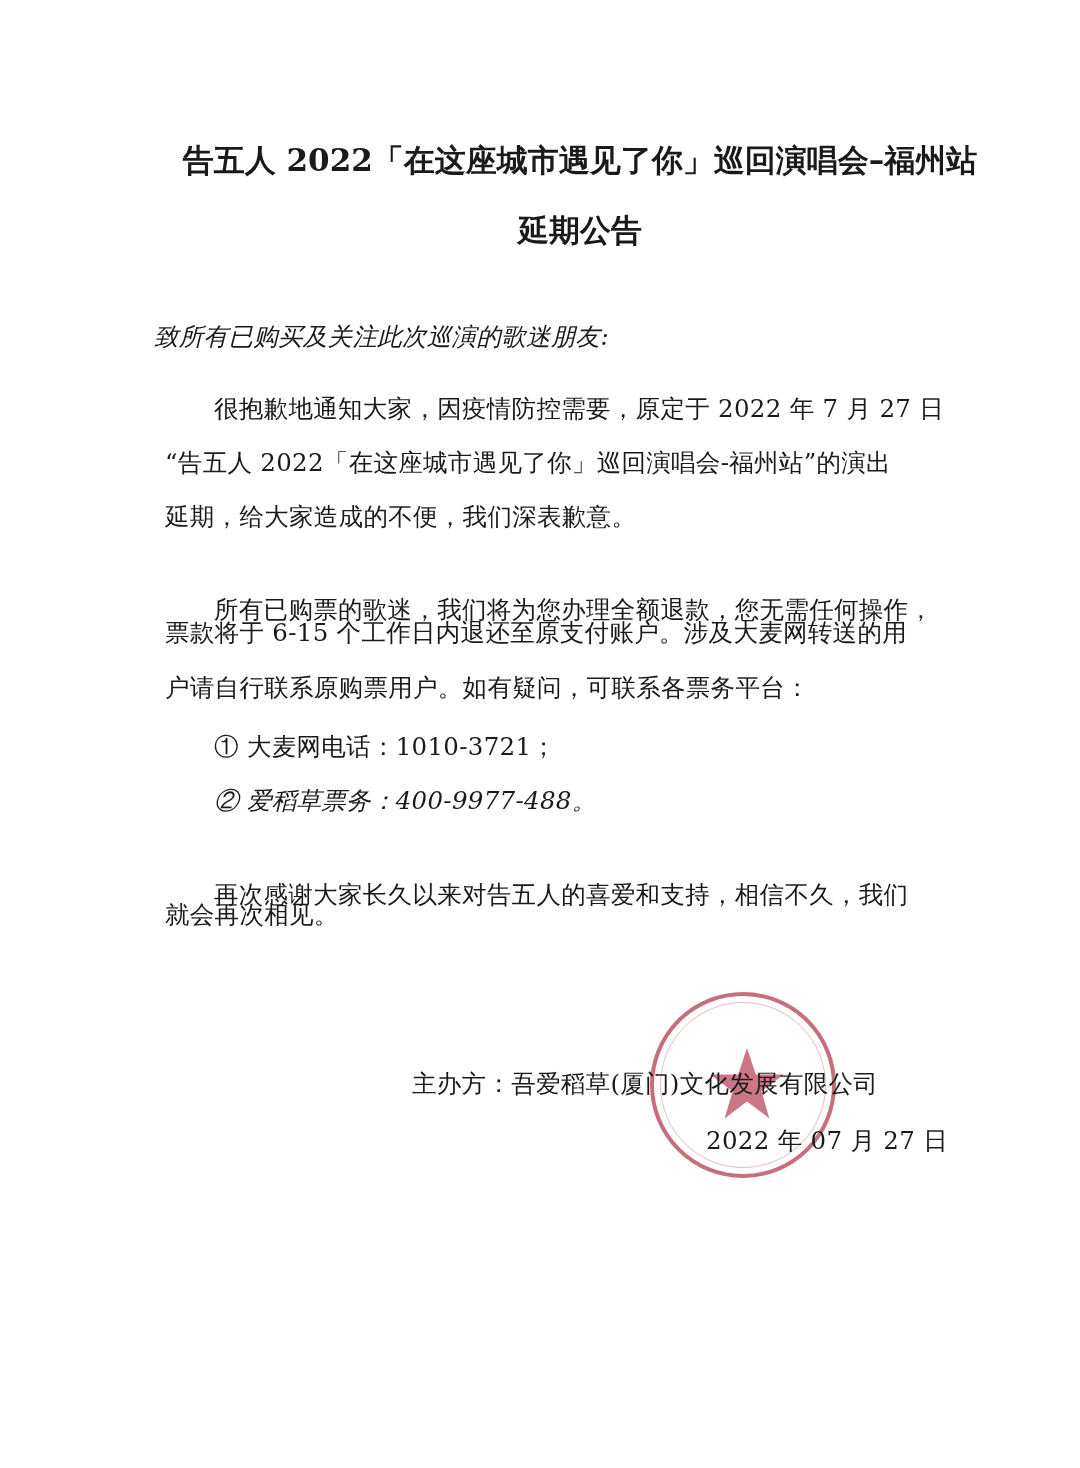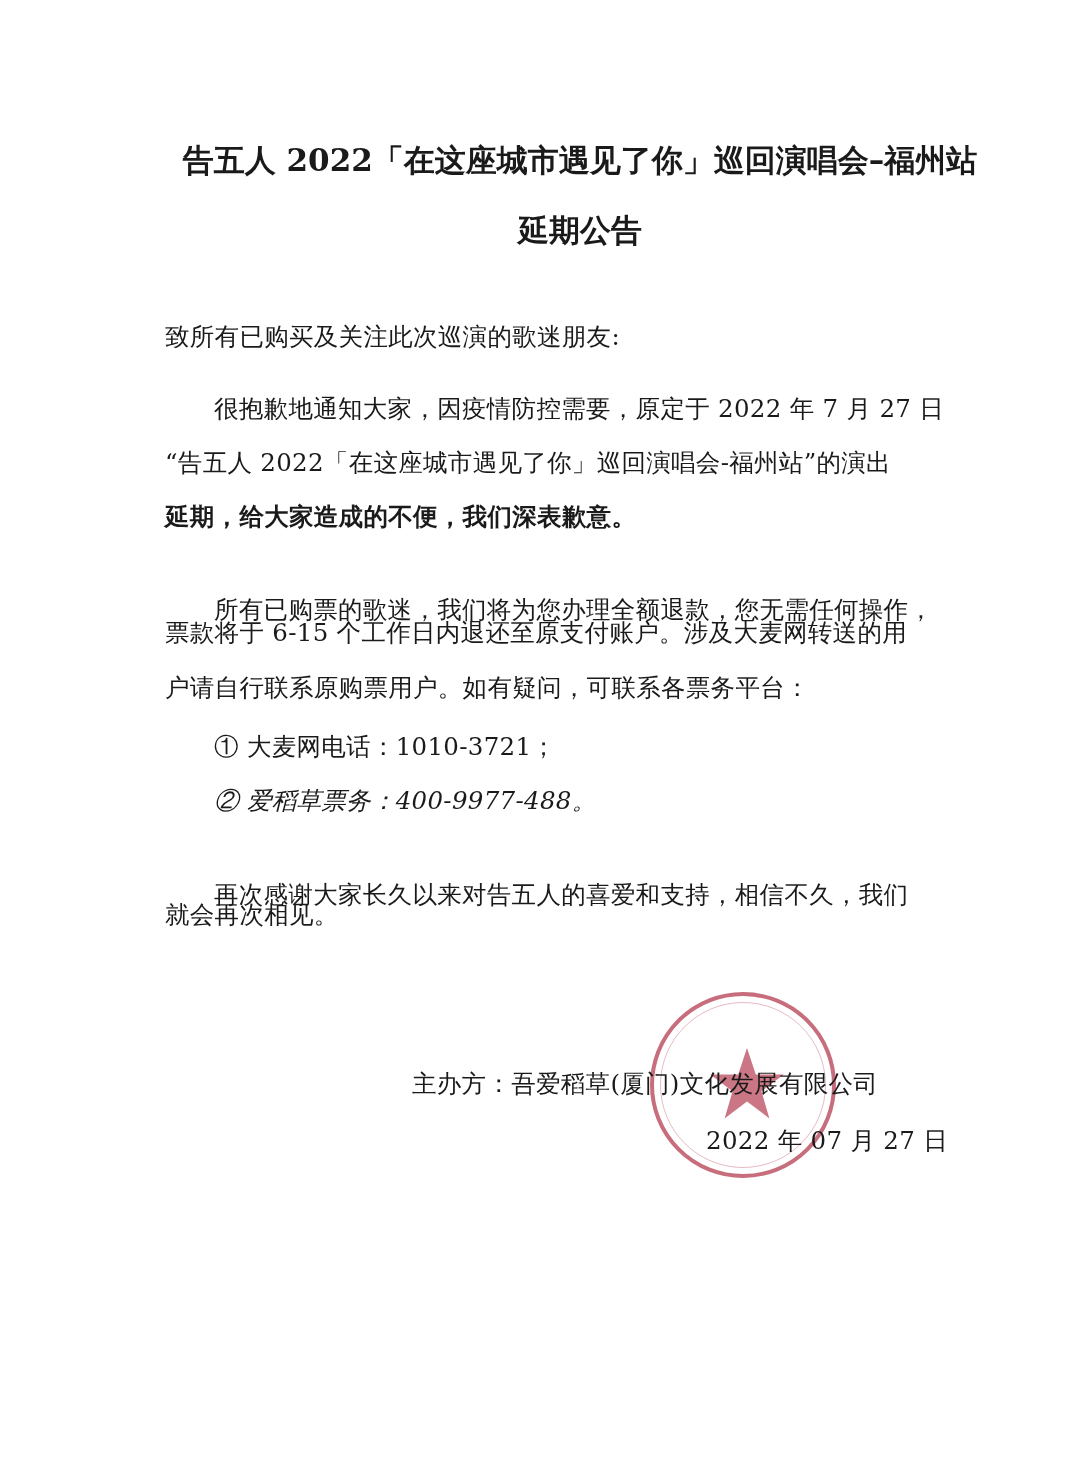--- a/index.html
+++ b/index.html
@@ -15,26 +15,26 @@
   .stamp-inner { position:absolute; left:6px; top:6px; right:6px; bottom:6px; border-radius:50%;
            border:1px solid rgba(180,60,80,0.35); }
   .star { position:absolute; left:53px; top:48px; width:80px; height:80px; }
 </style>
 </head>
 <body>
 
 <div class="title t1">告五人 2022「在这座城市遇见了你」巡回演唱会–福州站</div>
 <div class="title t2">延期公告</div>
 
-<div class="line" style="left:165px;top:320px;">致所有已购买及关注此次巡演的歌迷朋友:</div>
+<div class="line" style="left:154px;top:320px;font-style:italic;">致所有已购买及关注此次巡演的歌迷朋友:</div>
 
 <div>
   <div class="line" style="left:214px;top:392px;">很抱歉地通知大家，因疫情防控需要，原定于 2022 年 7 月 27 日</div>
   <div class="line" style="left:165px;top:446px;">“告五人 2022「在这座城市遇见了你」巡回演唱会-福州站”的演出</div>
-  <div class="line" style="left:165px;top:500px;font-weight:bold;">延期，给大家造成的不便，我们深表歉意。</div>
+  <div class="line" style="left:165px;top:500px;">延期，给大家造成的不便，我们深表歉意。</div>
 </div>
 
 <div>
   <div class="line" style="left:214px;top:562px;margin-top:31px;">所有已购票的歌迷，我们将为您办理全额退款，您无需任何操作，</div>
   <div class="line" style="left:165px;top:616px;">票款将于 6-15 个工作日内退还至原支付账户。涉及大麦网转送的用</div>
   <div class="line" style="left:165px;top:671px;">户请自行联系原购票用户。如有疑问，可联系各票务平台：</div>
 </div>
 
 <div>
   <div class="line" style="left:214px;top:730px;">① 大麦网电话：1010-3721；</div>

